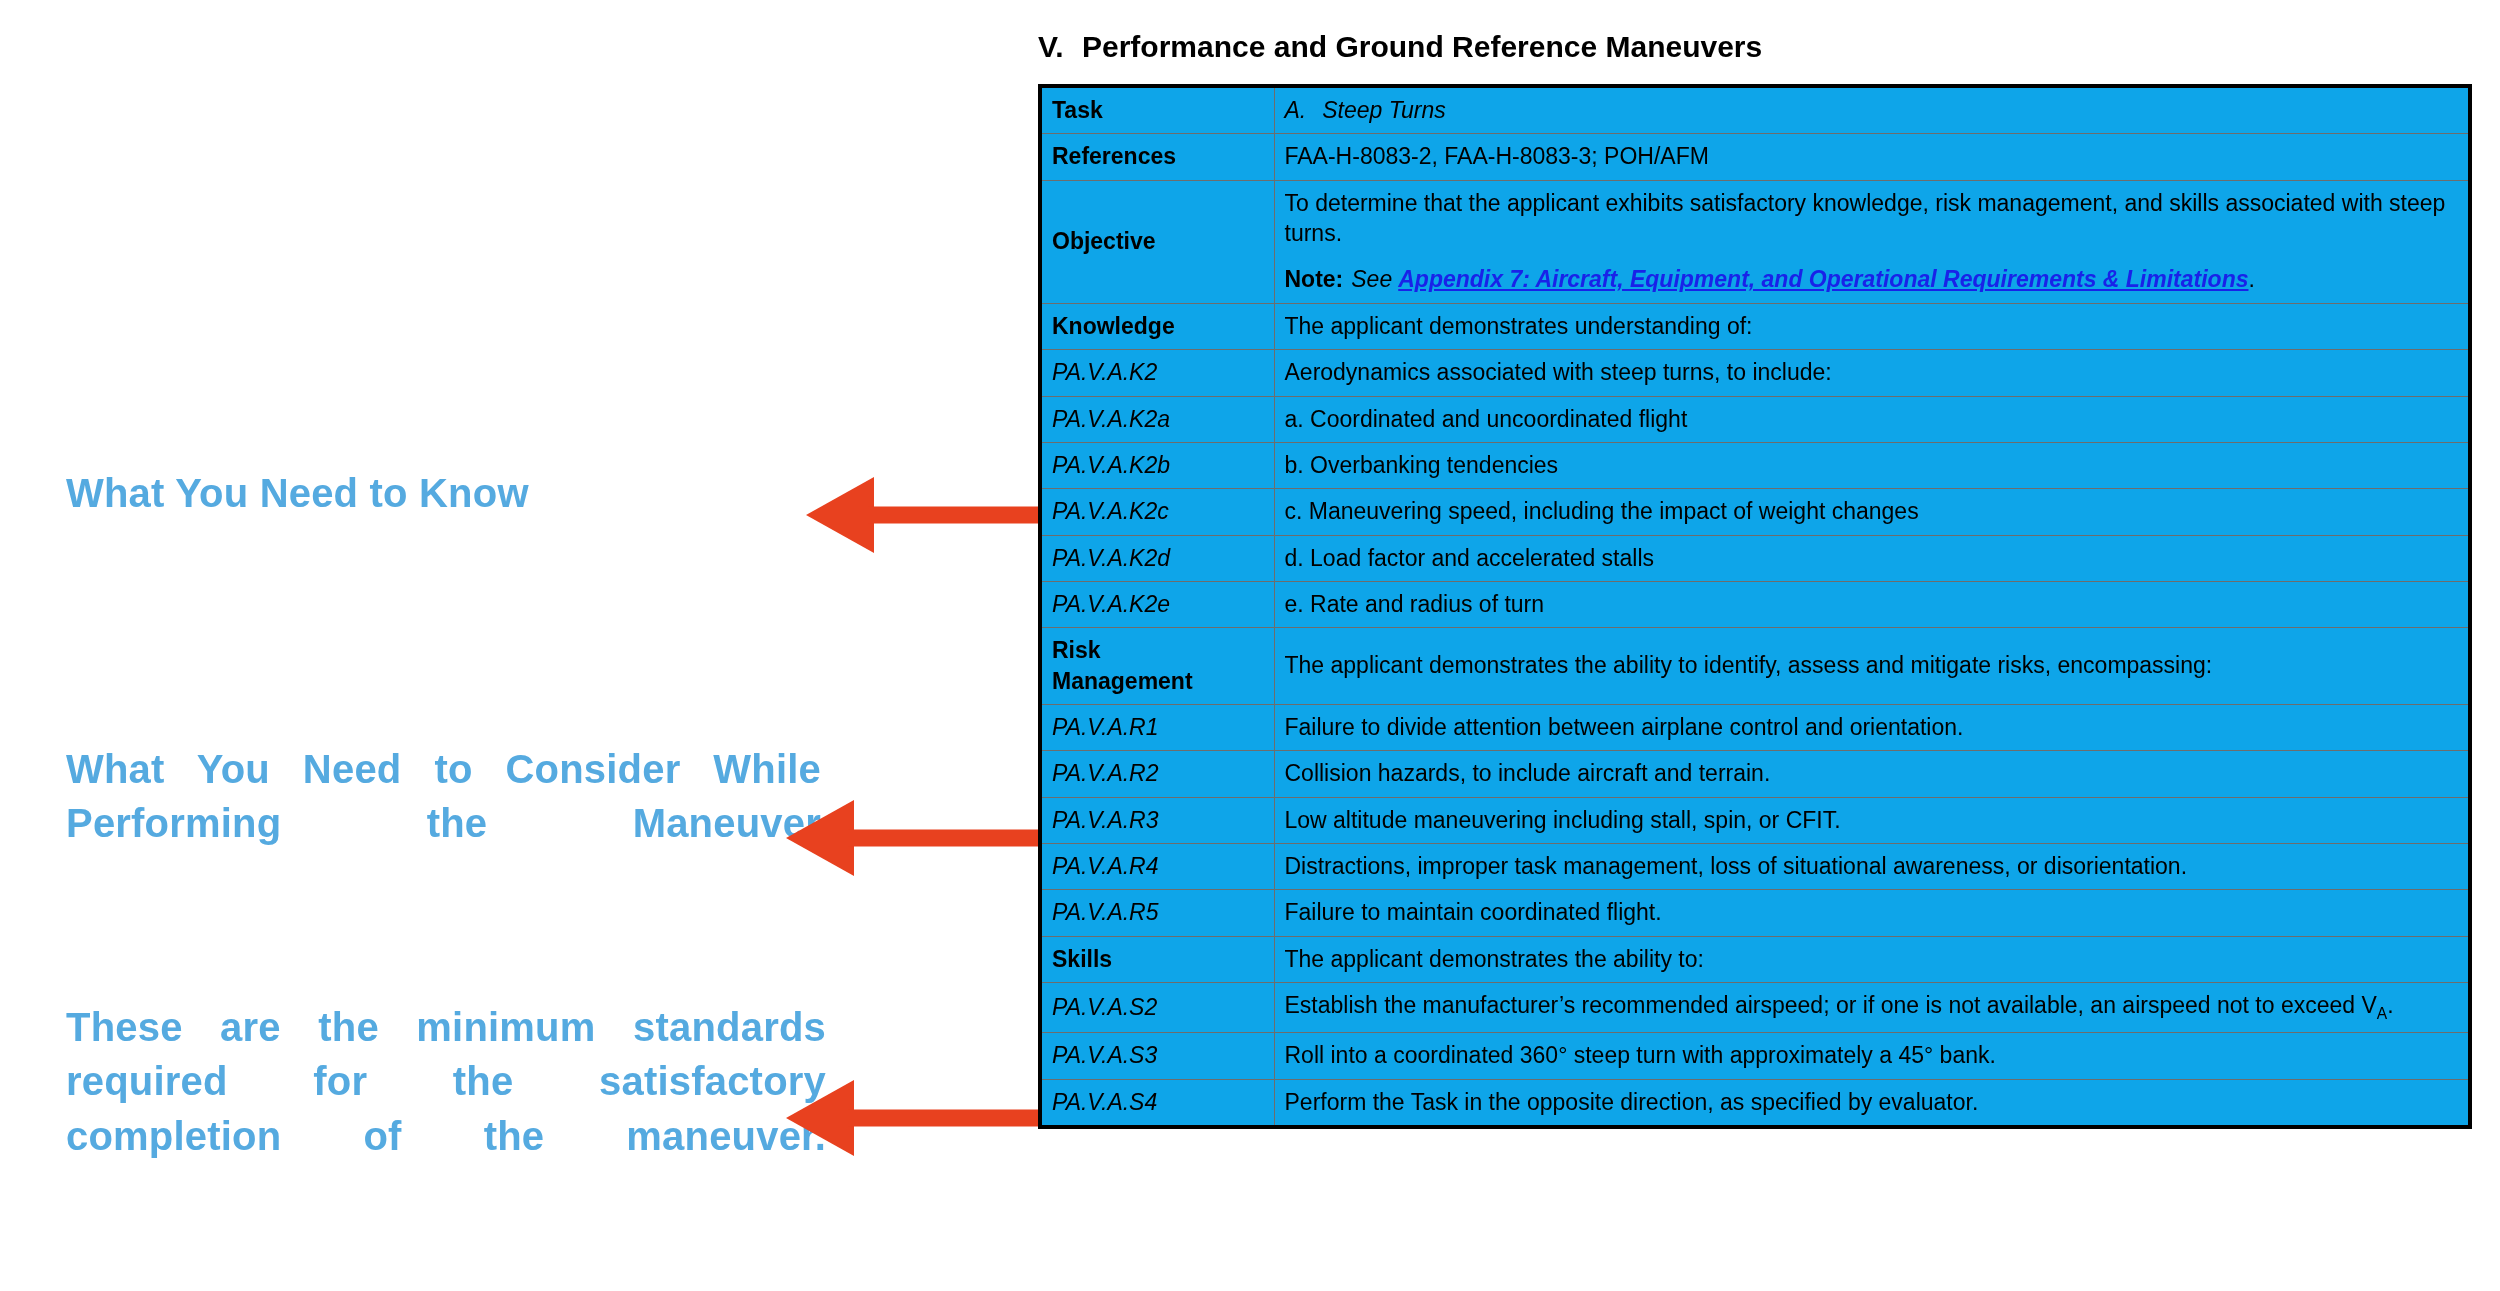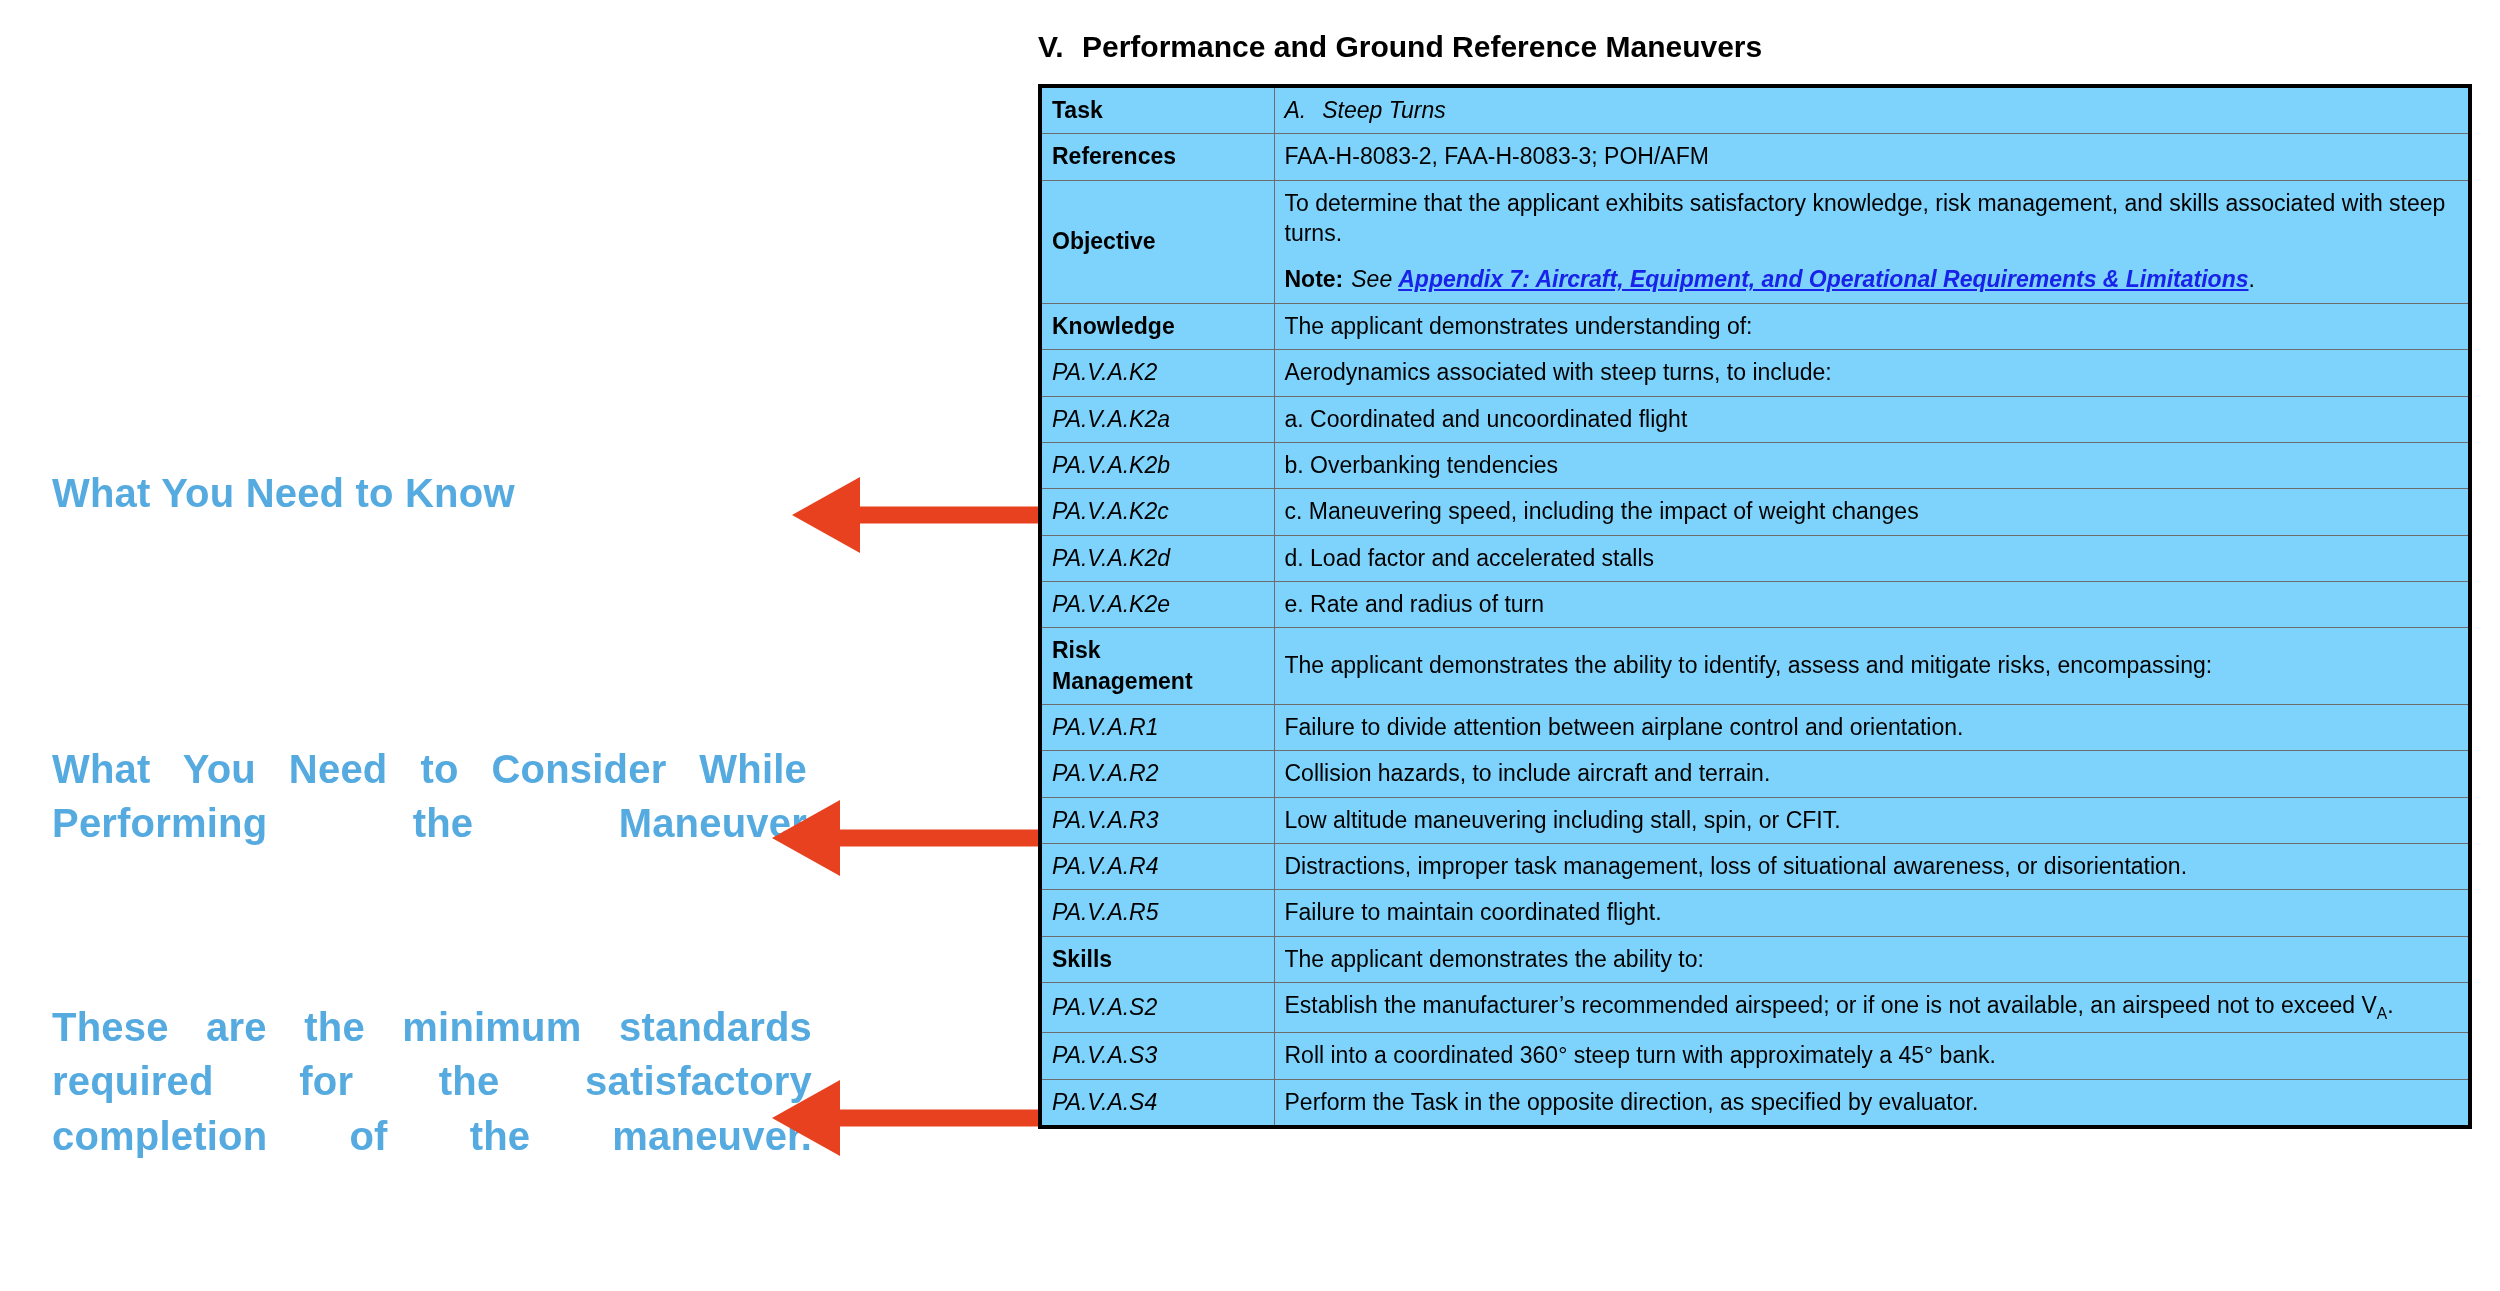--- a/index.html
+++ b/index.html
@@ -7,21 +7,21 @@
     width:2500px;height:1291px;
     background:#ffffff;
     font-family:"Liberation Sans", sans-serif;
     overflow:hidden;
     position:relative;
   }
 
   
   #annotations{
     position:absolute;
-    left:4px; top:0; width:820px; height:1291px;
+    left:18px; top:0; width:820px; height:1291px;
   }
   .annot{
     position:absolute;
     left:48px;
     width:760px;
     color:#55aae0;
     font-weight:bold;
     font-size:40px;
     line-height:1.36;
     letter-spacing:0.2px;
@@ -68,21 +68,21 @@
   }
   #doc-heading .numeral{ width:44px; flex:0 0 44px; }
   #doc-heading .heading-text{ flex:1; }
 
   table#acs-table{
     border-collapse:collapse;
     width:1434px;
     table-layout:fixed;
     font-size:23px;
     color:#000;
-    background:#7dd3fc;
+    background:#0ea5e9;
   }
   table#acs-table td{
     border:1px solid #6d6d6d;
     padding:7px 10px 8px 10px;
     vertical-align:middle;
     line-height:1.32;
   }
   col.c-code{ width:234px; }
 
   

